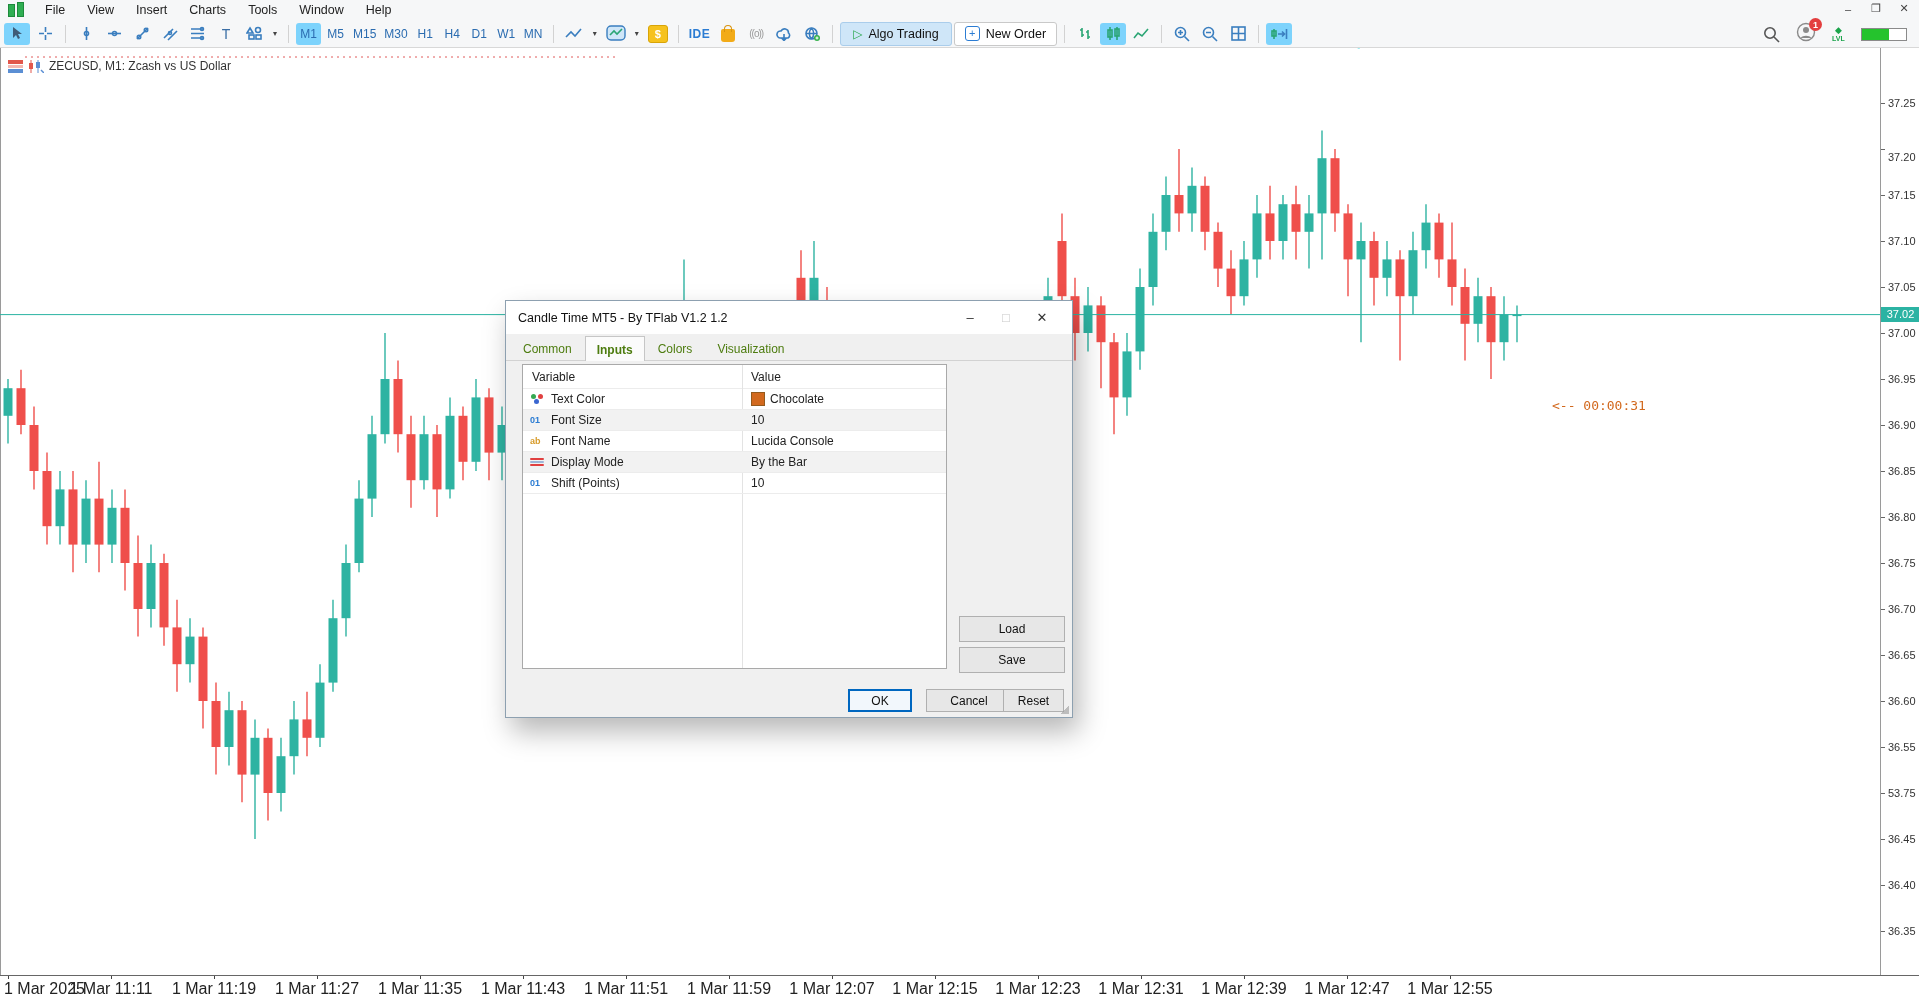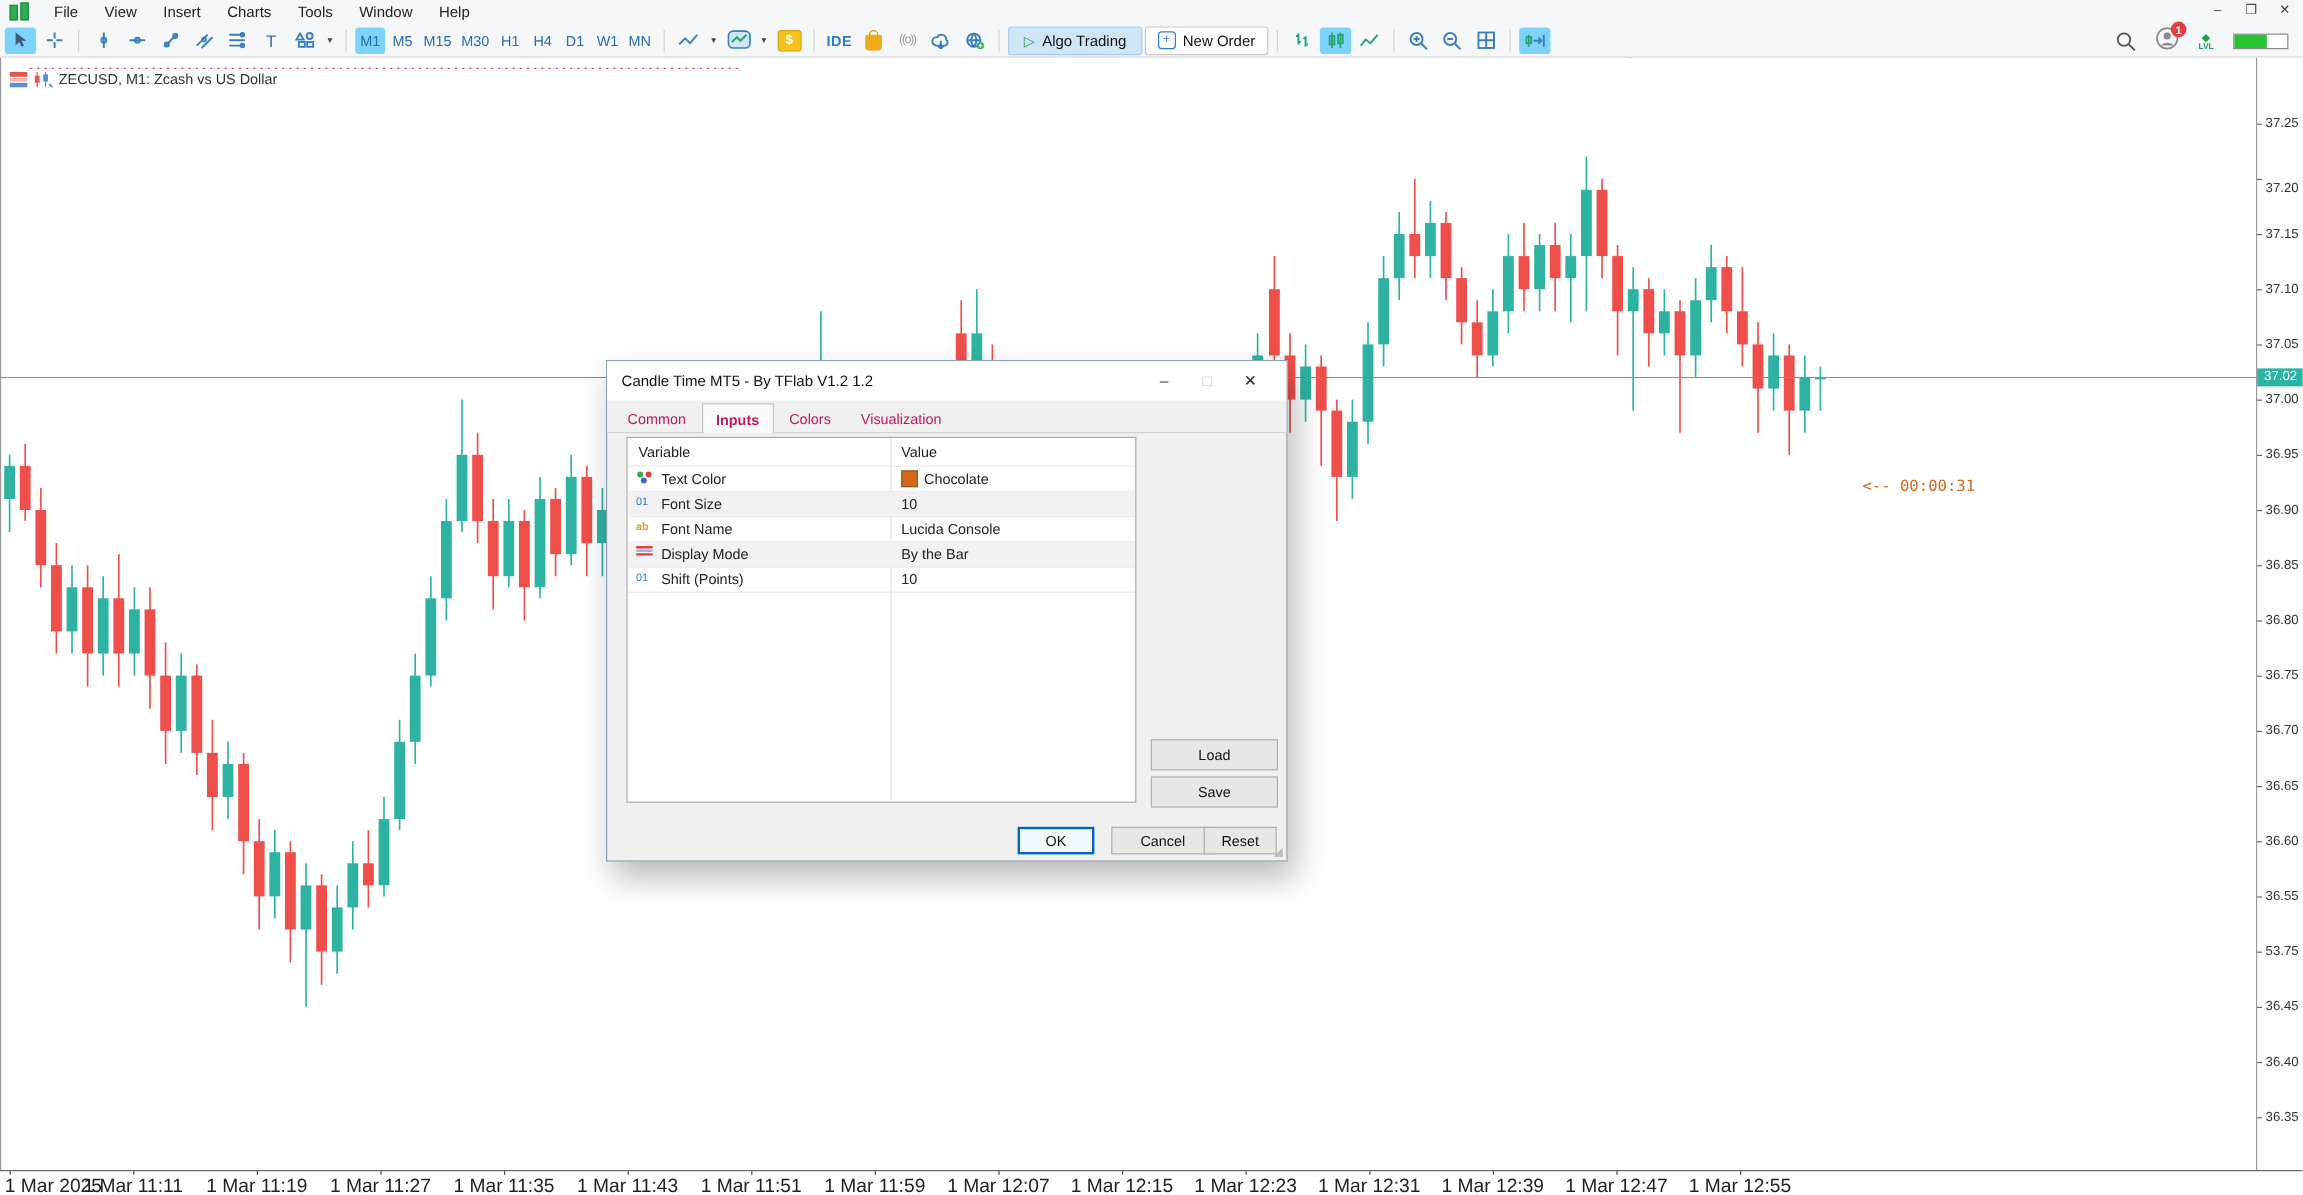--- a/index.html
+++ b/index.html
@@ -78,35 +78,35 @@
           border:1px solid #8da0b0;box-shadow:6px 14px 26px rgba(0,0,0,.28);z-index:10;
           font-size:12px;}
   .dlg-title{height:33px;background:#fff;display:flex;align-items:center;padding:0 12px;
              font-size:12.5px;color:#111;}
   .dlg-title .t{flex:1;}
   .dwb{width:36px;height:24px;display:flex;align-items:center;justify-content:center;
        font-size:13px;color:#333;}
   .dwb.max{color:#c9c9c9;}
   .dlg-tabs{height:26px;display:flex;align-items:flex-end;padding-left:5px;gap:1px;
             border-bottom:1px solid #d2d2d2;background:#f0f0f0;}
-  .dtab{padding:4px 11px 4px;color:#be185d;border:1px solid transparent;border-bottom:none;}
+  .dtab{padding:4px 11px 4px;color:#4d7c0f;border:1px solid transparent;border-bottom:none;}
   .dtab.active{background:#fbfbfb;border-color:#c6c6c6;font-weight:bold;position:relative;top:1px;
                padding-top:6px;}
   .param-table{position:absolute;left:16px;top:63px;width:425px;height:305px;background:#fff;
                border:1px solid #a9a9a9;box-sizing:border-box;overflow:hidden;}
   .pt-divider{position:absolute;left:219px;top:0;bottom:0;width:1px;background:#e3e3e3;}
   .pt-head{height:23px;display:flex;align-items:center;border-bottom:1px solid #ececec;color:#222;}
   .pt-h1{width:219px;padding-left:9px;box-sizing:border-box;}
   .pt-h2{padding-left:9px;}
   .pt-row{height:20px;display:flex;align-items:center;border-bottom:1px solid #ececec;position:relative;}
   .pt-row.shade{background:#f2f2f2;}
-  .pt-name{width:219px;box-sizing:border-box;display:flex;gap:7px;padding-left:7px;}
+  .pt-name{width:219px;box-sizing:border-box;display:flex;align-items:center;gap:7px;padding-left:7px;}
   .pt-val{display:flex;align-items:center;gap:5px;padding-left:9px;}
   .swatch{width:12px;height:12px;border:1px solid #935a1d;}
-  .ic-num{color:#2b7cd3;font-size:9px;font-weight:normal;width:14px;}
+  .ic-num{color:#2b7cd3;font-size:9px;font-weight:bold;width:14px;}
   .ic-ab{color:#d79b2a;font-size:9px;font-weight:bold;width:14px;}
   .ic-color{position:relative;width:14px;height:12px;}
   .ic-color i{position:absolute;width:5px;height:5px;border-radius:50%;}
   .ic-enum{width:14px;display:flex;flex-direction:column;gap:1px;}
   .ic-enum i{height:2px;border-radius:1px;}
   .side-btn{position:absolute;left:453px;width:104px;height:24px;background:#e7e7e7;
             border:1px solid #b0b0b0;display:flex;align-items:center;justify-content:center;color:#111;}
   .btn{position:absolute;height:23px;background:#e7e7e7;border:1px solid #b0b0b0;
        display:flex;align-items:center;justify-content:center;color:#111;box-sizing:border-box;}
   .btn.ok{border:2px solid #0067c0;background:#f2f7fc;}

